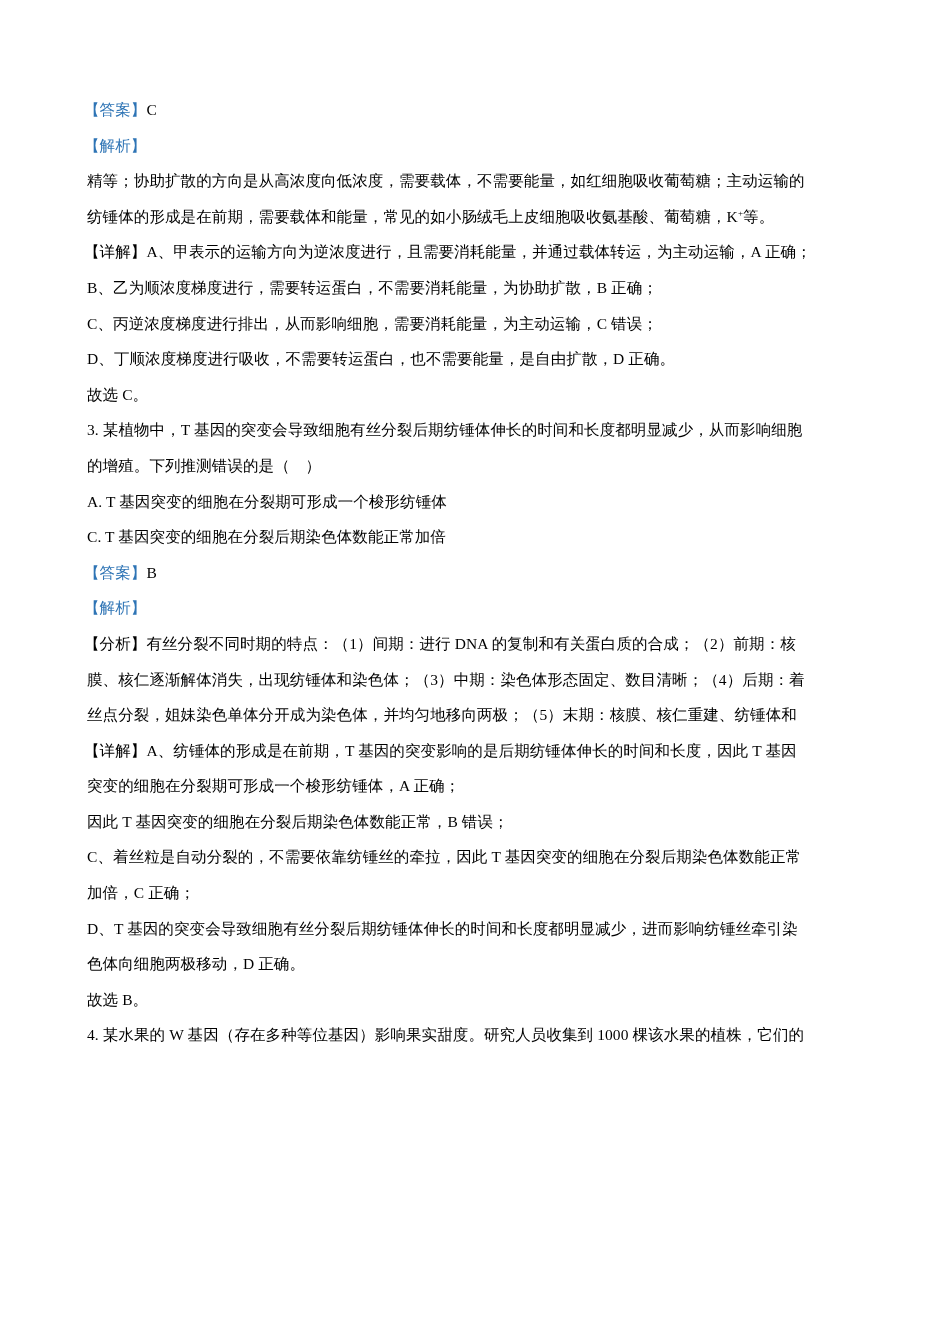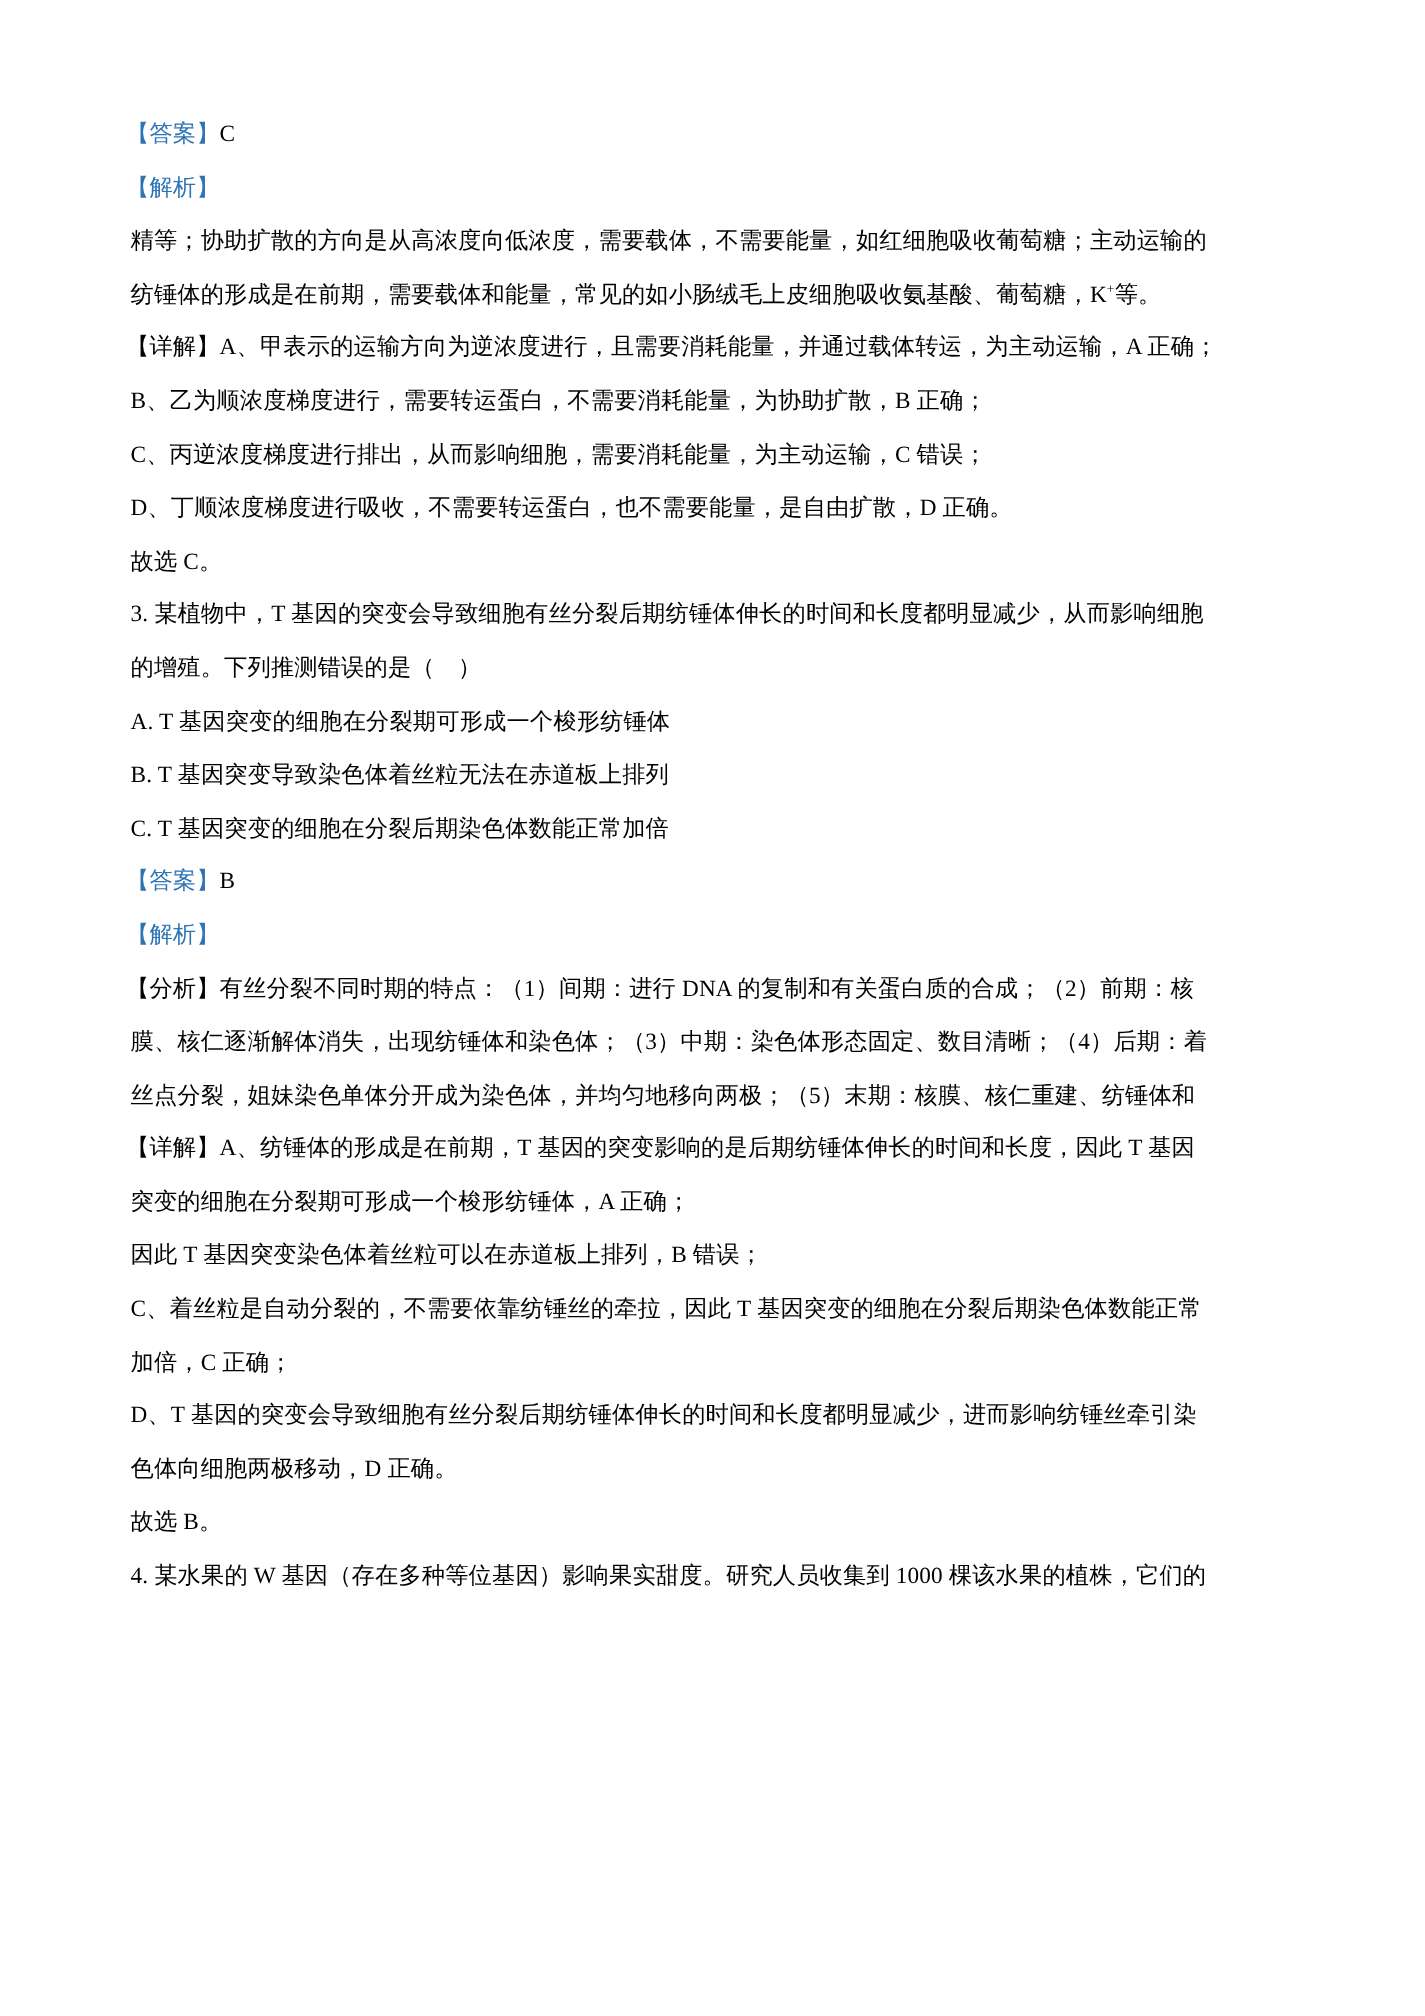--- a/index.html
+++ b/index.html
@@ -11,21 +11,21 @@
       width: 950px;
       height: 1344px;
       position: relative;
       overflow: hidden;
       font-family: "Liberation Serif", "DejaVu Serif", serif;
       color: #000000;
     }
     .page {
       position: absolute;
       left: 87px;
-      top: 72px;
+      top: 92px;
       width: 780px;
     }
     .line {
       font-size: 15.5px;
       line-height: 35.6px;
       height: 35.6px;
       white-space: nowrap;
       letter-spacing: 0.1px;
     }
     .blue {
@@ -60,40 +60,39 @@
     <span class="tag">【详解】</span><span>A、甲表示的运输方向为逆浓度进行，且需要消耗能量，并通过载体转运，为主动运输，A 正确；</span>
   </div>
   <div class="line">B、乙为顺浓度梯度进行，需要转运蛋白，不需要消耗能量，为协助扩散，B 正确；</div>
   <div class="line">C、丙逆浓度梯度进行排出，从而影响细胞，需要消耗能量，为主动运输，C 错误；</div>
   <div class="line">D、丁顺浓度梯度进行吸收，不需要转运蛋白，也不需要能量，是自由扩散，D 正确。</div>
   <div class="line">故选 C。</div>
 
   <div class="line">3. 某植物中，T 基因的突变会导致细胞有丝分裂后期纺锤体伸长的时间和长度都明显减少，从而影响细胞</div>
   <div class="line">的增殖。下列推测错误的是（　）</div>
   <div class="line">A. T 基因突变的细胞在分裂期可形成一个梭形纺锤体</div>
-  <div class="line">B. T 基因突变导致染色体着丝粒无法在赤道板上排列</div>
   <div class="line">C. T 基因突变的细胞在分裂后期染色体数能正常加倍</div>
 
   <div class="line">
     <span class="blue tag">【答案】</span><span>B</span>
   </div>
   <div class="line">
     <span class="blue tag">【解析】</span>
   </div>
   <div class="line">
     <span class="tag">【分析】</span><span>有丝分裂不同时期的特点：（1）间期：进行 DNA 的复制和有关蛋白质的合成；（2）前期：核</span>
   </div>
   <div class="line">膜、核仁逐渐解体消失，出现纺锤体和染色体；（3）中期：染色体形态固定、数目清晰；（4）后期：着</div>
   <div class="line">丝点分裂，姐妹染色单体分开成为染色体，并均匀地移向两极；（5）末期：核膜、核仁重建、纺锤体和</div>
 
   <div class="line">
     <span class="tag">【详解】</span><span>A、纺锤体的形成是在前期，T 基因的突变影响的是后期纺锤体伸长的时间和长度，因此 T 基因</span>
   </div>
   <div class="line">突变的细胞在分裂期可形成一个梭形纺锤体，A 正确；</div>
-  <div class="line">因此 T 基因突变染色体着丝粒可以在赤道板上排列，B 错误；</div>
+  <div class="line">因此 T 基因突变的细胞在分裂后期染色体数能正常，B 错误；</div>
   <div class="line">C、着丝粒是自动分裂的，不需要依靠纺锤丝的牵拉，因此 T 基因突变的细胞在分裂后期染色体数能正常</div>
   <div class="line">加倍，C 正确；</div>
   <div class="line">D、T 基因的突变会导致细胞有丝分裂后期纺锤体伸长的时间和长度都明显减少，进而影响纺锤丝牵引染</div>
   <div class="line">色体向细胞两极移动，D 正确。</div>
   <div class="line">故选 B。</div>
 
   <div class="line">4. 某水果的 W 基因（存在多种等位基因）影响果实甜度。研究人员收集到 1000 棵该水果的植株，它们的</div>
 </div>
 
 </body></html>

